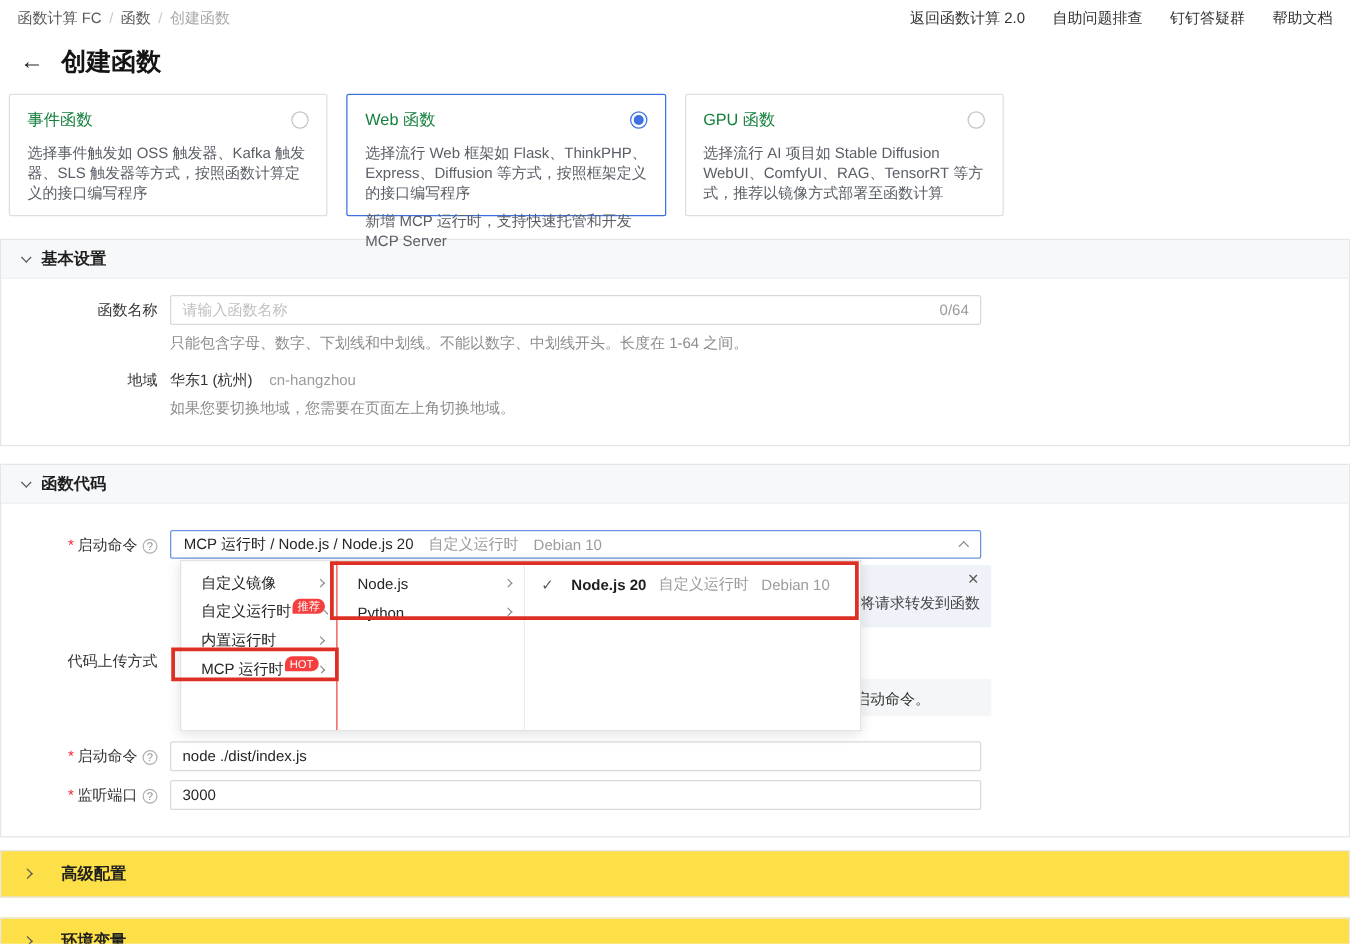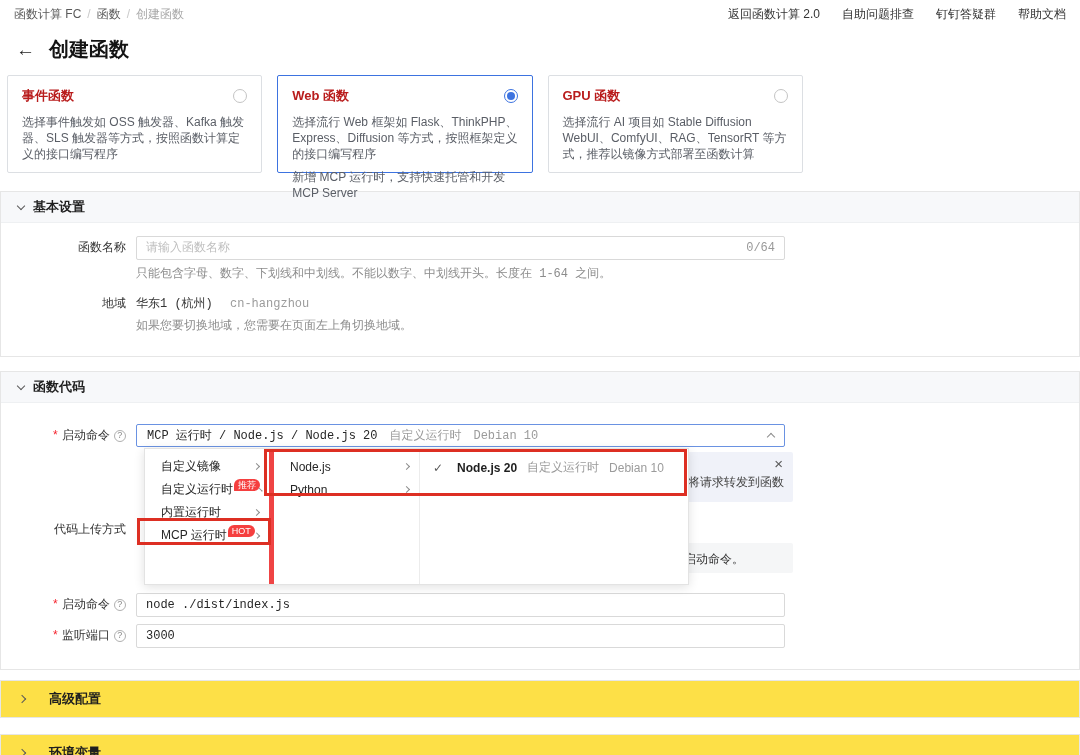--- a/index.html
+++ b/index.html
@@ -19,39 +19,39 @@
   .top-links span { cursor:pointer; }
   
   .title-row { display:flex; align-items:center; gap:14px; padding:8px 16px 10px 16px; }
   .back { font-size:19px; color:#1f1f1f; cursor:pointer; line-height:1; }
   .title-row h1 { font-size:20px; font-weight:bold; color:#141414; }
   
   .cards { margin:2px 7px 0 7px; display:grid; grid-template-columns:repeat(4,1fr); gap:15px; }
   .card { border:1px solid #dcdfe3; border-radius:2px; background:#fff; padding:11px 14px; height:98px; cursor:pointer; }
   .card.sel { border-color:#3d73e0; }
   .card-head { display:flex; align-items:center; justify-content:space-between; }
-  .card-title { font-size:13px; font-weight:bold; color:#b91c1c; }
+  .card-title { font-size:13px; font-weight:normal; color:#15803d; }
   .radio { width:14px; height:14px; border-radius:50%; border:1px solid #c4c4c4; background:#fff; position:relative; flex:0 0 auto; }
   .radio.sel { border-color:#3d73e0; }
   .radio.sel::after { content:""; position:absolute; left:2px; top:2px; width:8px; height:8px; border-radius:50%; background:#3d73e0; }
   .card-desc { margin-top:9px; color:#5a5e66; line-height:16px; }
   .card-desc + .card-desc { margin-top:7px; }
   
   .section { border:1px solid #e6e6e6; background:#fff; }
   .section.basic { margin-top:18px; }
   .section.code { margin-top:14px; }
   .sec-head { height:31px; background:#f7f8fa; display:flex; align-items:center; gap:9px; padding-left:17px; border-bottom:1px solid #eef0f2; cursor:pointer; }
   .sec-title { font-size:13px; font-weight:bold; color:#1f1f1f; }
   .chev { display:inline-block; width:6px; height:6px; border-style:solid; border-color:#595959; border-width:0; }
   .chev.down { border-left-width:1.5px; border-bottom-width:1.5px; transform:rotate(-45deg); margin-top:-3px; }
   .chev.right { border-right-width:1.5px; border-bottom-width:1.5px; transform:rotate(-45deg); }
   .chev.up { border-left-width:1.5px; border-top-width:1.5px; transform:rotate(45deg); margin-top:3px; border-color:#8c8c8c; }
   .chev.menu { width:5px; height:5px; border-right-width:1.3px; border-bottom-width:1.3px; transform:rotate(-45deg); border-color:#8c8c8c; }
   
-  .frow { display:flex;font-family:Liberation Mono, monospace; }
+  .frow { display:flex; }
   .flabel { width:135px; flex:0 0 135px; text-align:right; padding-right:10px; color:#333; line-height:24px; white-space:nowrap; }
   .req { color:#f5222d; margin-right:3px; }
   .helpicon { display:inline-block; width:12px; height:12px; border:1px solid #b0b0b0; border-radius:50%; color:#8c8c8c; font-size:9px; line-height:11px; text-align:center; vertical-align:middle; margin-left:4px; cursor:pointer; }
   .fctrl { width:649px; }
   .tinput { width:649px; height:24px; border:1px solid #d9d9d9; border-radius:2px; display:flex; align-items:center; padding:0 9px; background:#fff; }
   .tinput input { border:none; outline:none; flex:1; font-size:12px; color:#262626; font-family:inherit; background:transparent; }
   .tinput input::placeholder { color:#bfbfbf; }
   .counter { color:#999; }
   .fhelp { color:#8c8c8c; margin-top:7px; line-height:14px; }
   
@@ -72,21 +72,21 @@
   .banner .frag { position:absolute; top:22px; right:9px; color:#434343; }
   .frag-hl { color:#f26522; }
   .banner .close { position:absolute; top:4px; right:10px; font-size:15px; color:#595959; cursor:pointer; line-height:1; }
   .graybox { top:140px; left:143px; width:649px; height:30px; background:#f5f6f7; border-radius:2px; z-index:1; }
   .graybox .frag { position:absolute; top:8px; left:540px; color:#333; }
   .upload-label { top:118px; left:0; width:135px; text-align:right; padding-right:10px; color:#333; }
   
   .dropdown { top:45px; left:143px; width:545px; height:137px; background:#fff; border:1px solid #e3e3e3; box-shadow:0 2px 10px rgba(0,0,0,.12); display:flex; z-index:3; }
   .dd-col { padding-top:6px; }
   .dd-col.c1 { width:124px; }
-  .dd-col.c2 { width:150px; border-left:5px solid #ef4444; }
+  .dd-col.c2 { width:150px; border-left:1px solid #ef4444; }
   .dd-col.c3 { flex:1; border-left:1px solid #ececec; padding-top:10px; }
   .dd-item { height:23px; display:flex; align-items:center; padding:0 10px 0 16px; cursor:pointer; color:#262626; }
   .dd-item .lbl { white-space:nowrap; }
   .dd-item .chev { margin-left:auto; }
   .badge { background:#f53f3f; color:#fff; font-size:9px; line-height:12px; height:12px; padding:0 4px; border-radius:7px 7px 7px 1px; position:relative; top:-5px; margin-left:1px; white-space:nowrap; }
   .badge:empty { display:none; }
   .dd-sel-row { display:flex; align-items:center; padding-left:13px; cursor:pointer; }
   .dd-check { color:#595959; font-size:12px; }
   .dd-sel-name { margin-left:14px; color:#1f1f1f; font-weight:bold; }
   .dd-sel-tag { color:#9b9b9b; margin-left:10px; }

